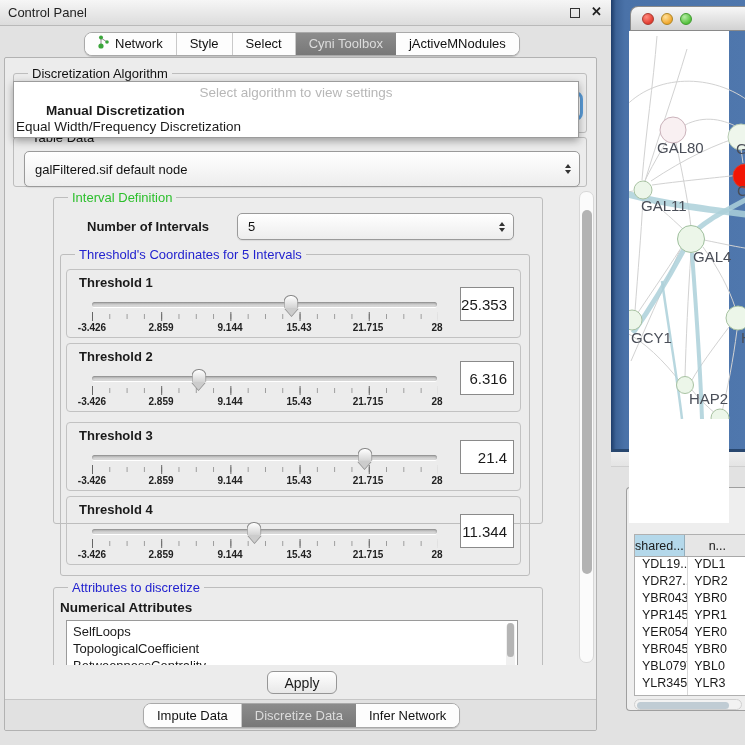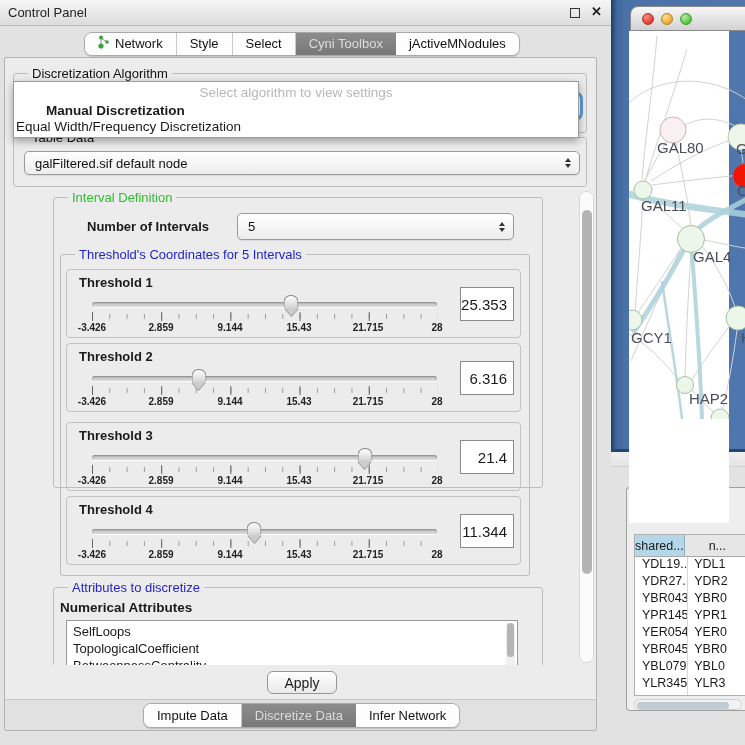--- a/index.html
+++ b/index.html
@@ -54,21 +54,21 @@
   .popup .opt.b { font-weight:700;padding-left:32px; }
 
   
   #viewport { position:absolute; left:8px; top:131px; width:566px; height:476px; overflow:hidden; }
   #vscroll { position:absolute; left:574px; top:133px; width:15px; height:472px;
     background:#fbfbfb; border:1px solid #d8d8d8; border-radius:7px; }
   #vscroll .thumb { position:absolute; left:1.5px; top:18px; width:10px; height:364px;
     background:#b3b3b3; border-radius:6px; cursor:pointer; }
 
   
-  #intervalGroup { left:40px; top:8px; width:490px; height:291px; }
+  #intervalGroup { left:40px; top:8px; width:490px; height:327px; }
   #countLabel { position:absolute; left:33px; top:21px; font-size:13px; font-weight:700; }
   #countCombo { position:absolute; left:183px; top:15px; width:277px; height:27px; }
   #thrGroup { position:absolute; left:6px; top:56px; width:470px; height:322px; border:1px solid #bdbdbd; border-radius:3px; }
 
   .thrbox { position:absolute; left:5px; width:455px; height:69px; border:1px solid #c2c2c2; border-radius:4px; }
   .thrbox .tlabel { position:absolute; left:12px; top:5px; font-size:13px; font-weight:700; }
   .slider { position:absolute; left:25px; top:26px; width:345px; height:38px; }
   .track { position:absolute; left:0; right:0; top:6px; height:5px; border-radius:3px;
     background:linear-gradient(#bfbfbf,#dedede); box-shadow:inset 0 1px 2px rgba(0,0,0,.3), 0 1px 0 #fff; }
   .thumbk { position:absolute; top:-1px; width:15px; height:13px; transform:translateX(-50%);
@@ -199,21 +199,21 @@
     </div>
 
     <div class="popup">
       <div class="hint">Select algorithm to view settings</div>
       <div class="opt b">Manual Discretization</div>
       <div class="opt">Equal Width/Frequency Discretization</div>
     </div>
 
     <div class="group" style="left:8px; top:79px; width:574px; height:50px;">
       <span class="gtitle dark">Table Data</span>
-      <div class="combo" style="position:absolute; left:10px; top:13px; width:556px; height:24px;">
+      <div class="combo" style="position:absolute; left:10px; top:13px; width:556px; height:36px;">
         <span>galFiltered.sif default node</span>
         <div class="spinner">
             <div class="up"></div>
             <div class="dn"></div>
           </div>
       </div>
     </div>
 
     <div id="viewport">
 

